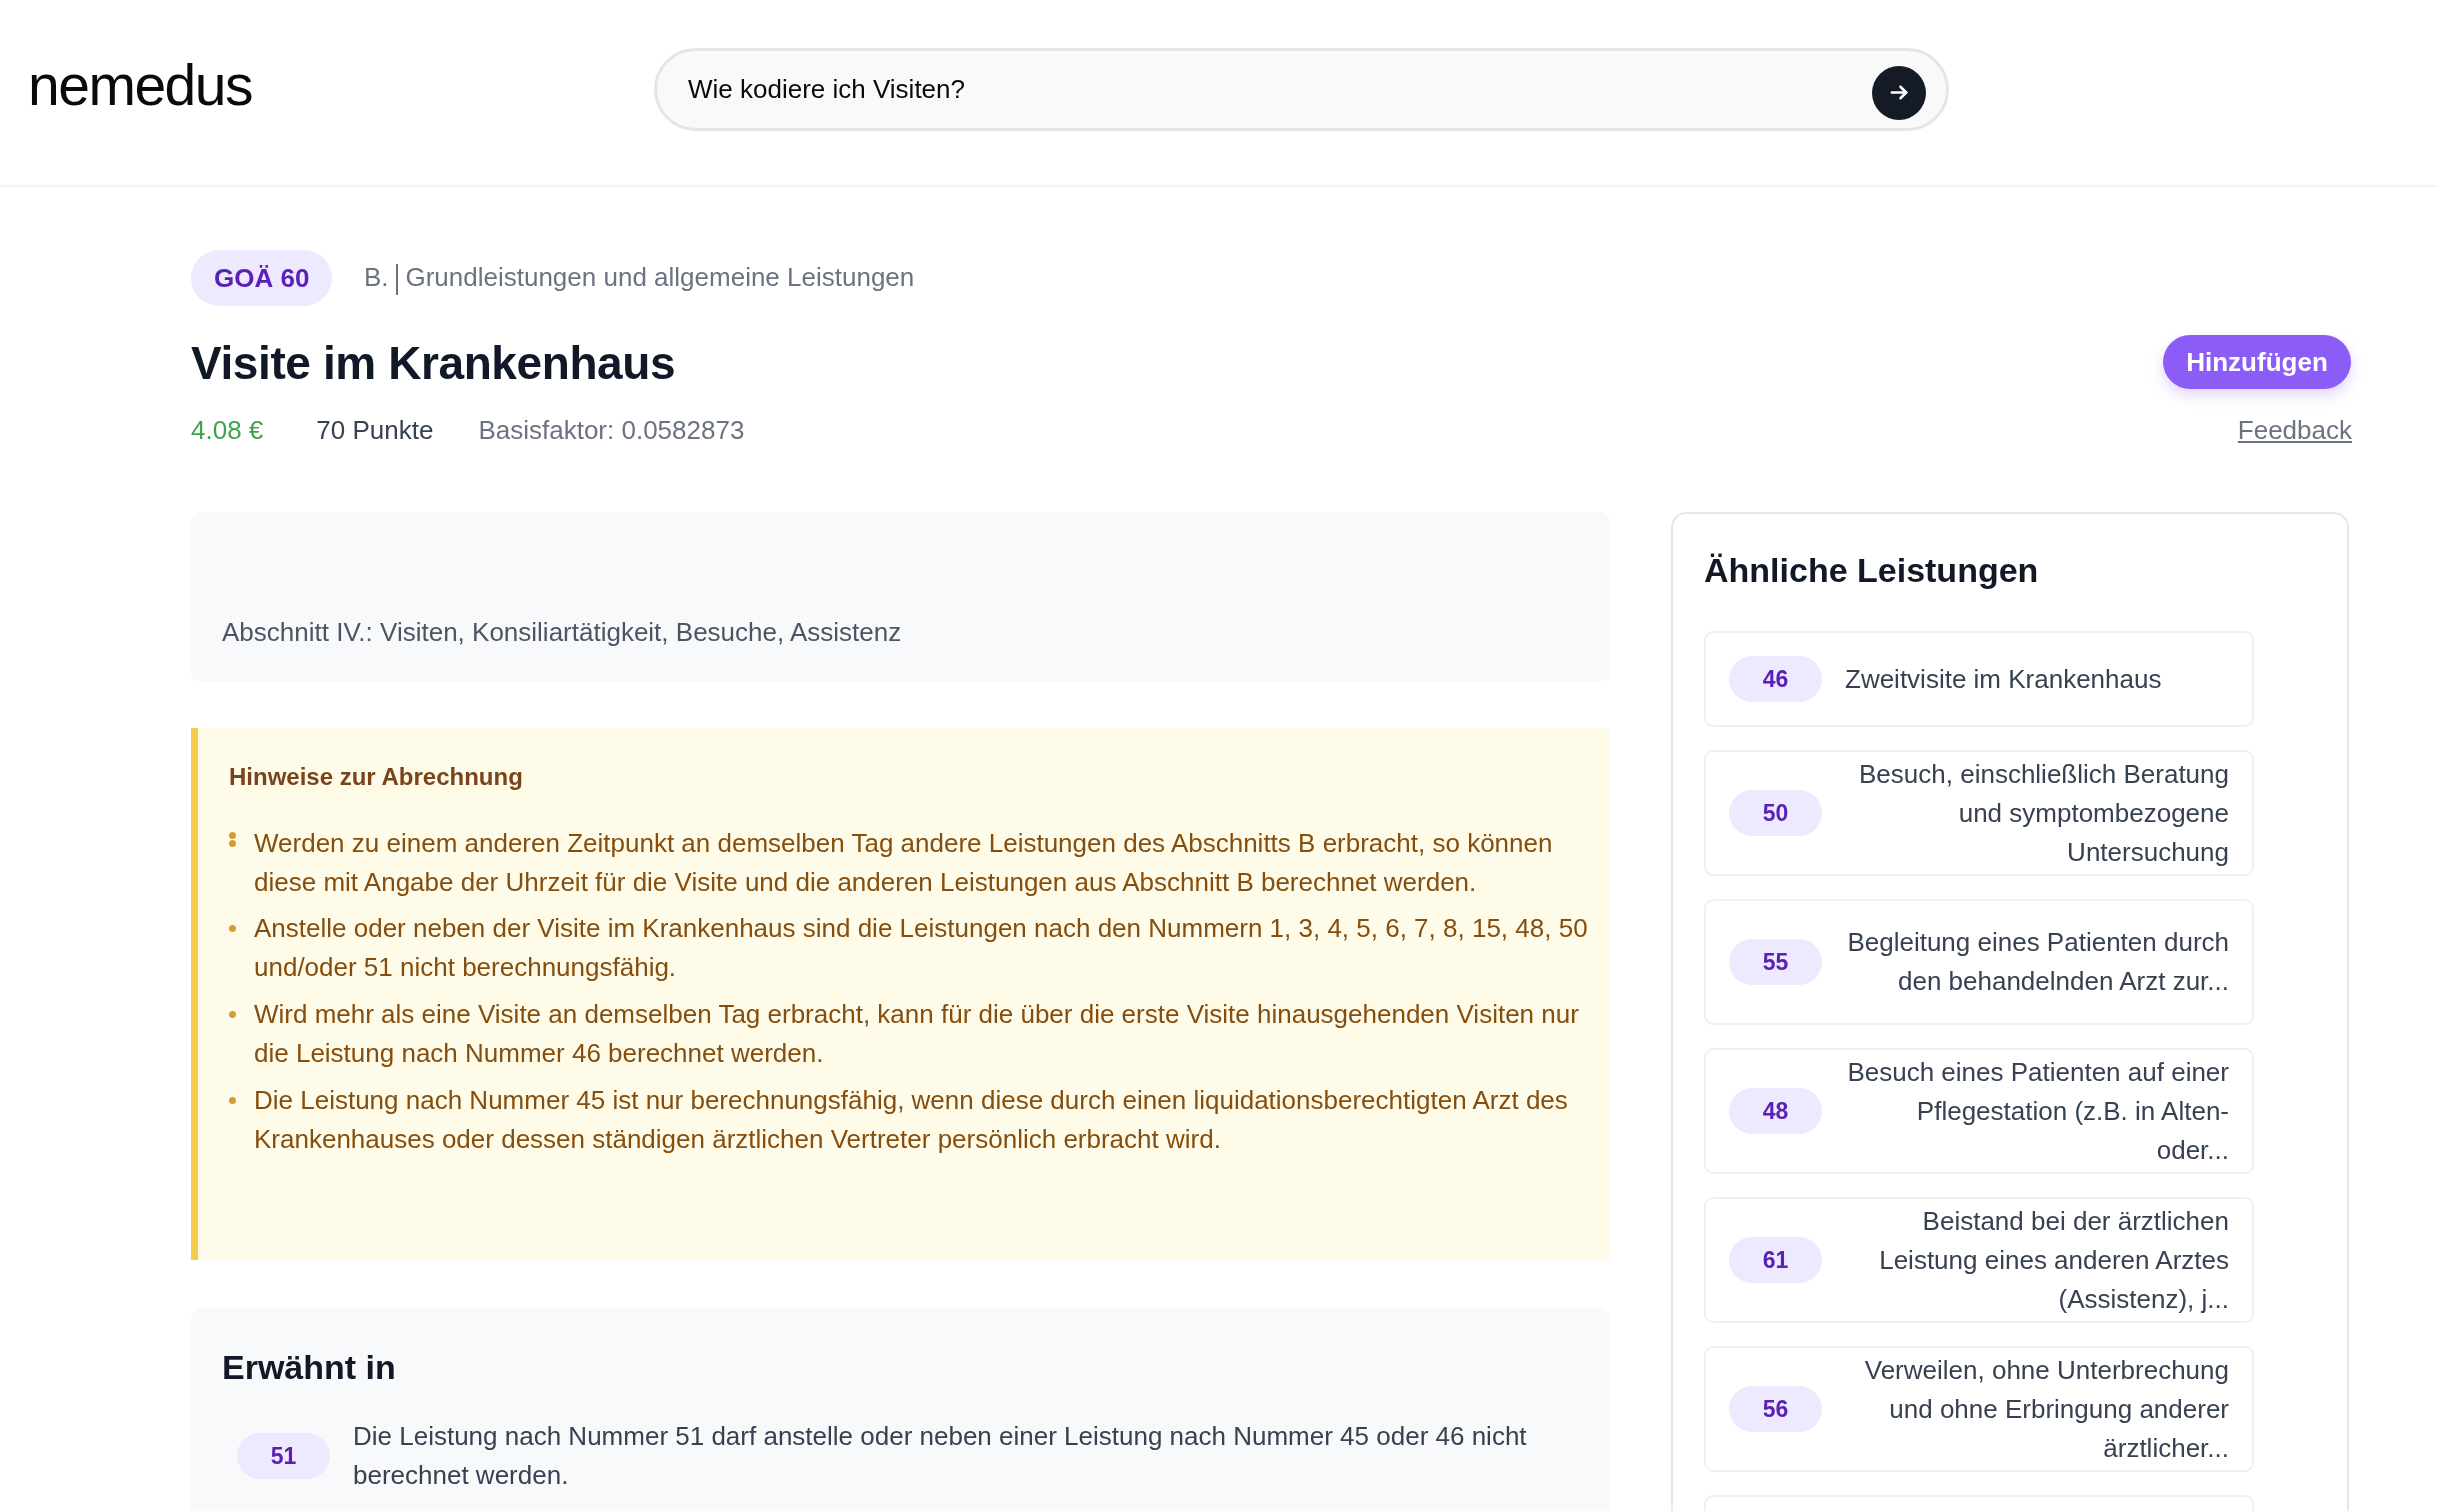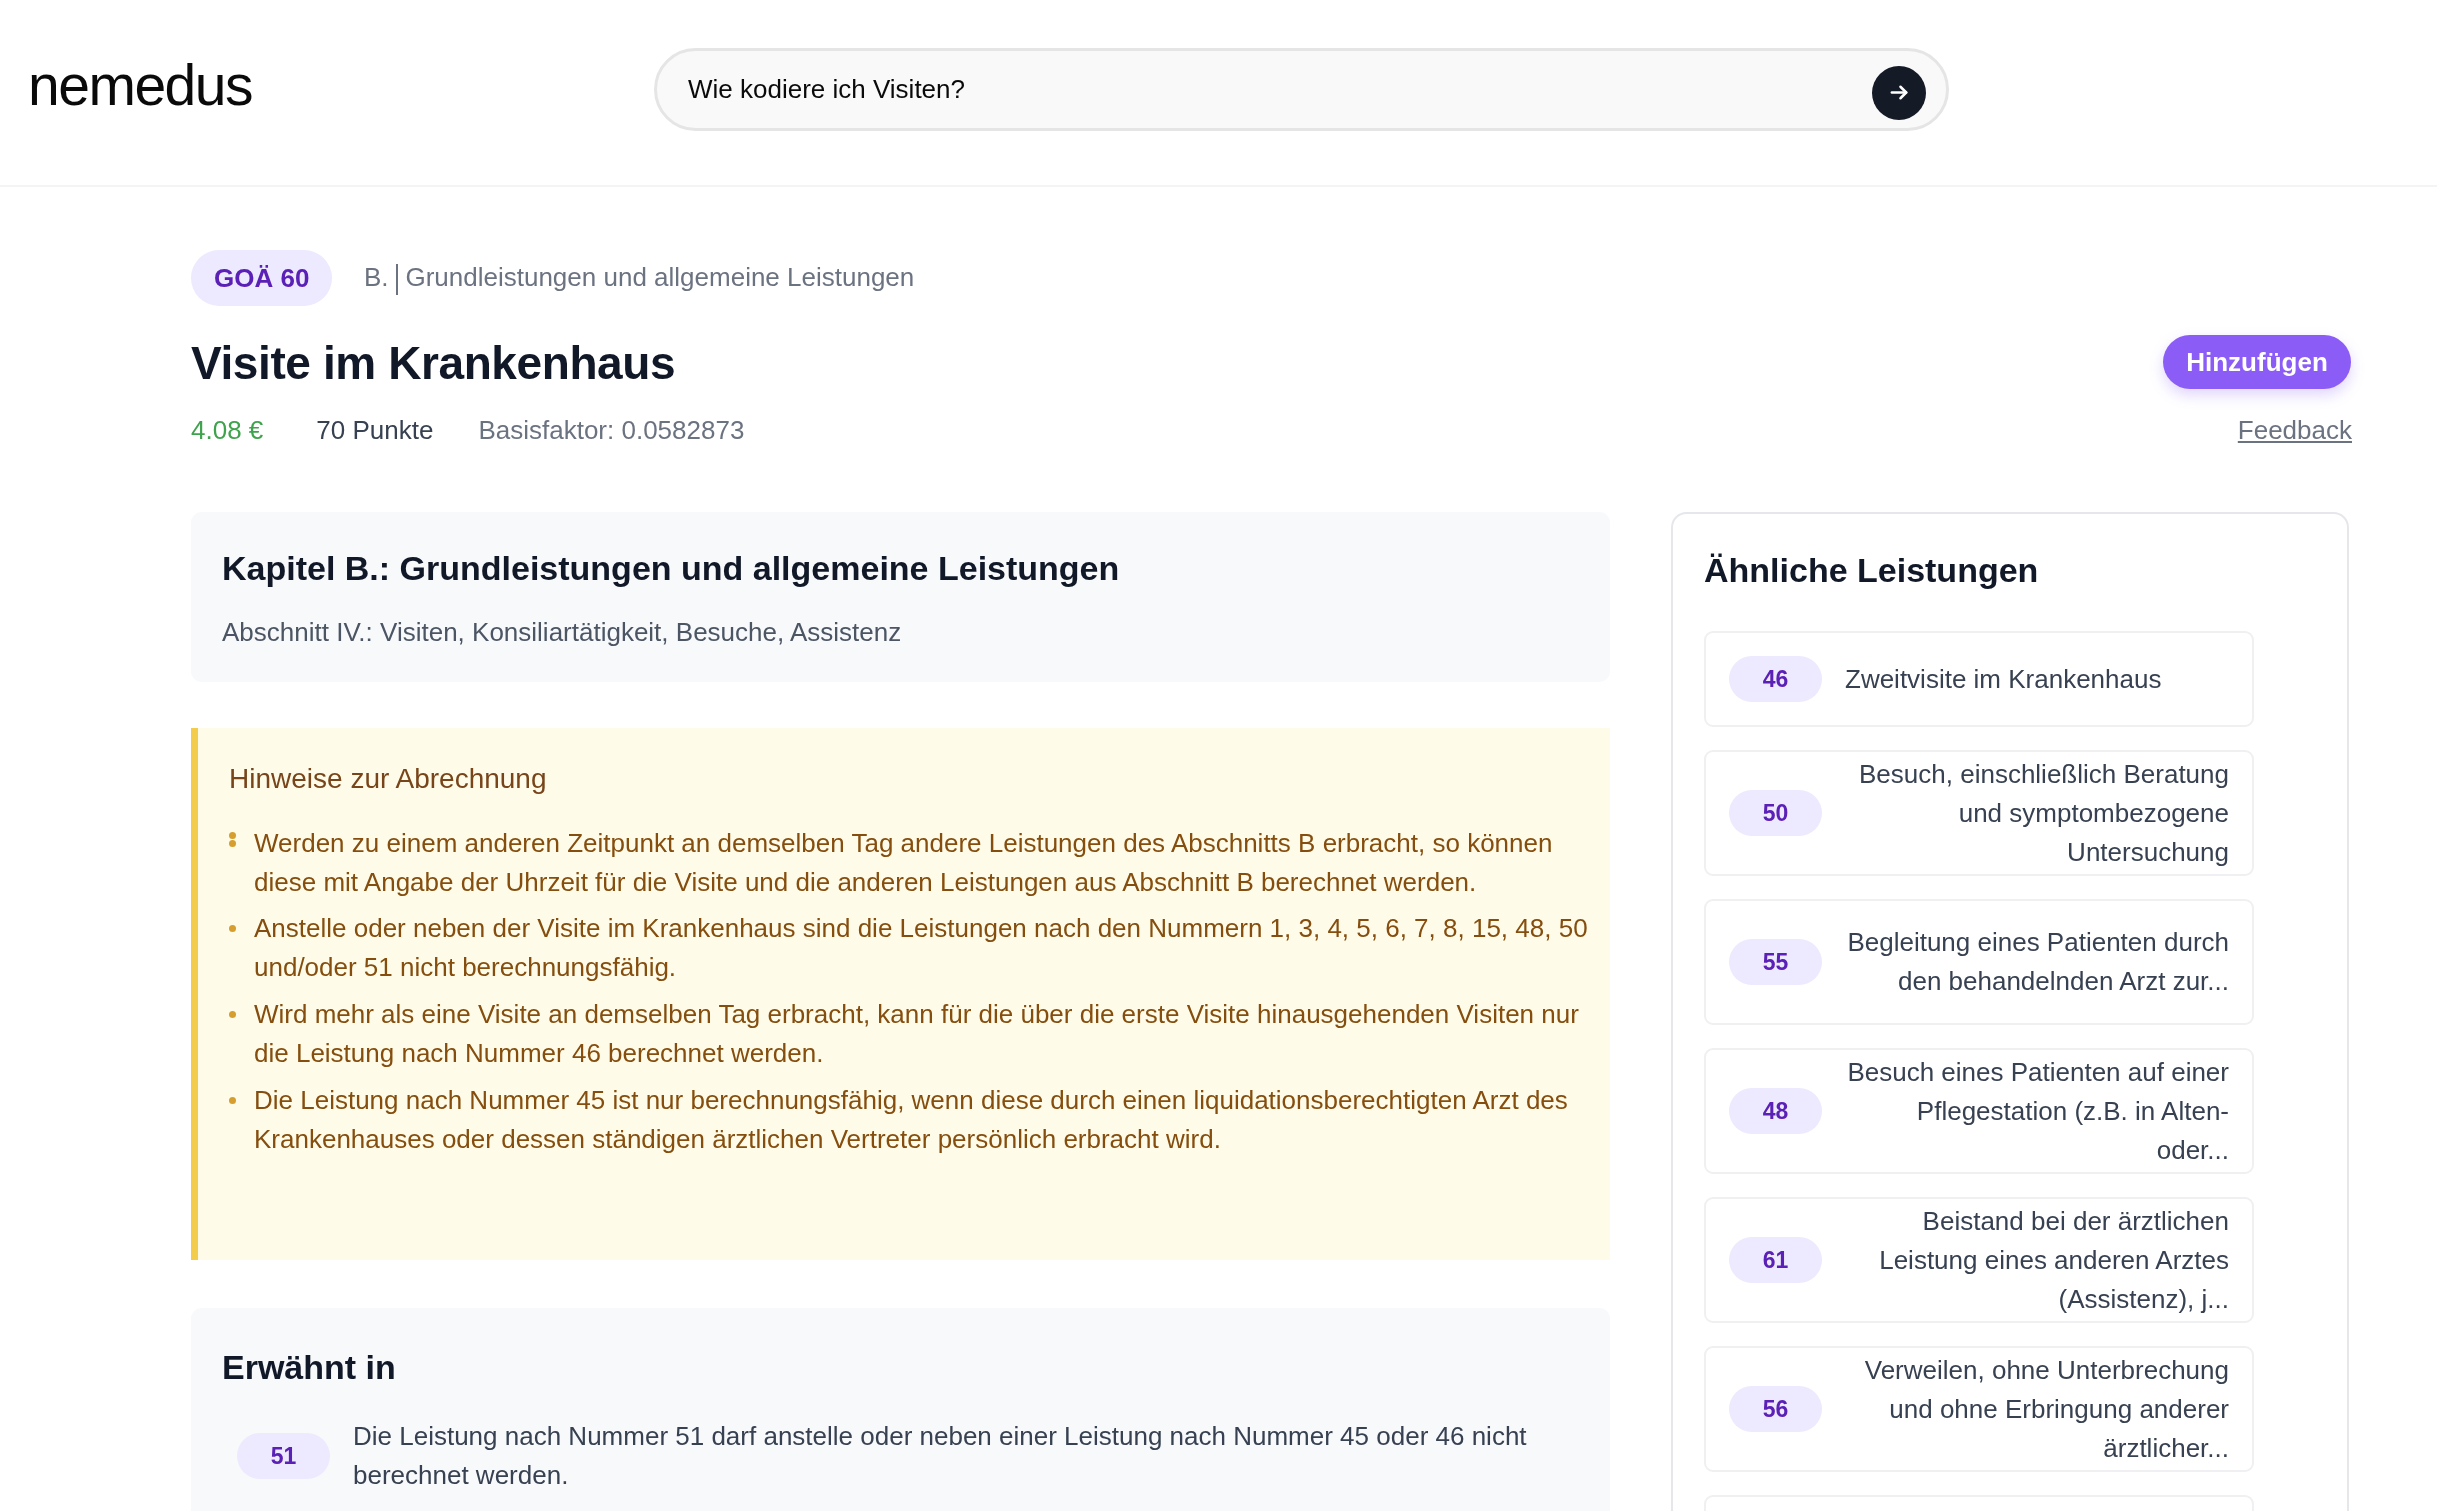--- a/index.html
+++ b/index.html
@@ -25,21 +25,21 @@
     .add-btn { position: absolute; left: 2163px; top: 335px; width: 188px; height: 54px; border-radius: 27px; background: #8b5cf6; color: #fff; font-weight: 700; font-size: 26px; display: flex; align-items: center; justify-content: center; box-shadow: 0 6.2px 14px rgba(139,92,246,0.25); border: none; cursor: pointer; font-family: "Liberation Sans", sans-serif; }
     .feedback-link { position: absolute; right: 86px; top: 415px; font-size: 26px; color: #6b7280; text-decoration: underline; cursor: pointer; }
 
     
     .chapter-card { position: absolute; left: 191px; top: 512px; width: 1419px; height: 170px; background: #f8f9fb; border-radius: 10.8px; }
     .chapter-title { position: absolute; left: 31px; top: 37px; font-size: 34px; font-weight: 700; color: #111827; }
     .chapter-sub { position: absolute; left: 31px; top: 105px; font-size: 26px; color: #4b5563; }
 
     
     .notes-card { position: absolute; left: 191px; top: 728px; width: 1419px; height: 532px; background: #fefce8; border-left: 7.7px solid #f2cc4a; }
-    .notes-title { position: absolute; left: 31px; top: 35px; font-size: 28px; font-weight: 400; color: #78451b; }
+    .notes-title { position: absolute; left: 31px; top: 35px; font-size: 24px; font-weight: 700; color: #78451b; }
     .notes-list { position: absolute; left: 31px; top: 88px; width: 1365px; list-style: none; }
     .notes-list li { position: relative; padding-left: 25px; font-size: 26px; line-height: 39px; color: #854d0e; margin-bottom: 7.7px; }
     .notes-list li .bullet { position: absolute; left: 0; top: 16px; width: 7px; height: 7px; border-radius: 50%; background: #d69e2e; }
 
     
     .mentioned-card { position: absolute; left: 191px; top: 1308px; width: 1419px; height: 231px; background: #f8f9fb; border-radius: 10.8px; }
     .mentioned-title { position: absolute; left: 31px; top: 40px; font-size: 34px; font-weight: 700; color: #111827; }
     .mentioned-item { position: absolute; left: 46px; top: 109px; width: 1341px; display: flex; align-items: center; cursor: pointer; }
     .num-badge { flex: 0 0 auto; width: 93px; height: 46px; border-radius: 23px; background: #ede9fe; color: #5b21b6; font-weight: 700; font-size: 23px; display: flex; align-items: center; justify-content: center; }
     .mentioned-text { margin-left: 23px; font-size: 26px; line-height: 39px; color: #374151; width: 1203px; }
@@ -76,21 +76,20 @@
 <h1 class="page-title">Visite im Krankenhaus</h1>
 <div class="meta-row">
   <span class="meta-price">4.08 €</span>
   <span class="meta-points">70 Punkte</span>
   <span class="meta-factor">Basisfaktor: 0.0582873</span>
 </div>
 <button class="add-btn">Hinzufügen</button>
 <a class="feedback-link">Feedback</a>
 
 <section class="chapter-card">
-  <h2 class="chapter-title">Kapitel B.: Grundleistungen und allgemeine Leistungen</h2>
   <div class="chapter-sub">Abschnitt IV.: Visiten, Konsiliartätigkeit, Besuche, Assistenz</div>
 </section>
 
 <section class="notes-card">
   <h3 class="notes-title">Hinweise zur Abrechnung</h3>
   <ul class="notes-list">
     <li><span class="bullet"></span></li>
     <li><span class="bullet"></span><span>Werden zu einem anderen Zeitpunkt an demselben Tag andere Leistungen des Abschnitts B erbracht, so können diese mit Angabe der Uhrzeit für die Visite und die anderen Leistungen aus Abschnitt B berechnet werden.</span></li>
     <li><span class="bullet"></span><span>Anstelle oder neben der Visite im Krankenhaus sind die Leistungen nach den Nummern 1, 3, 4, 5, 6, 7, 8, 15, 48, 50 und/oder 51 nicht berechnungsfähig.</span></li>
     <li><span class="bullet"></span><span>Wird mehr als eine Visite an demselben Tag erbracht, kann für die über die erste Visite hinausgehenden Visiten nur die Leistung nach Nummer 46 berechnet werden.</span></li>

